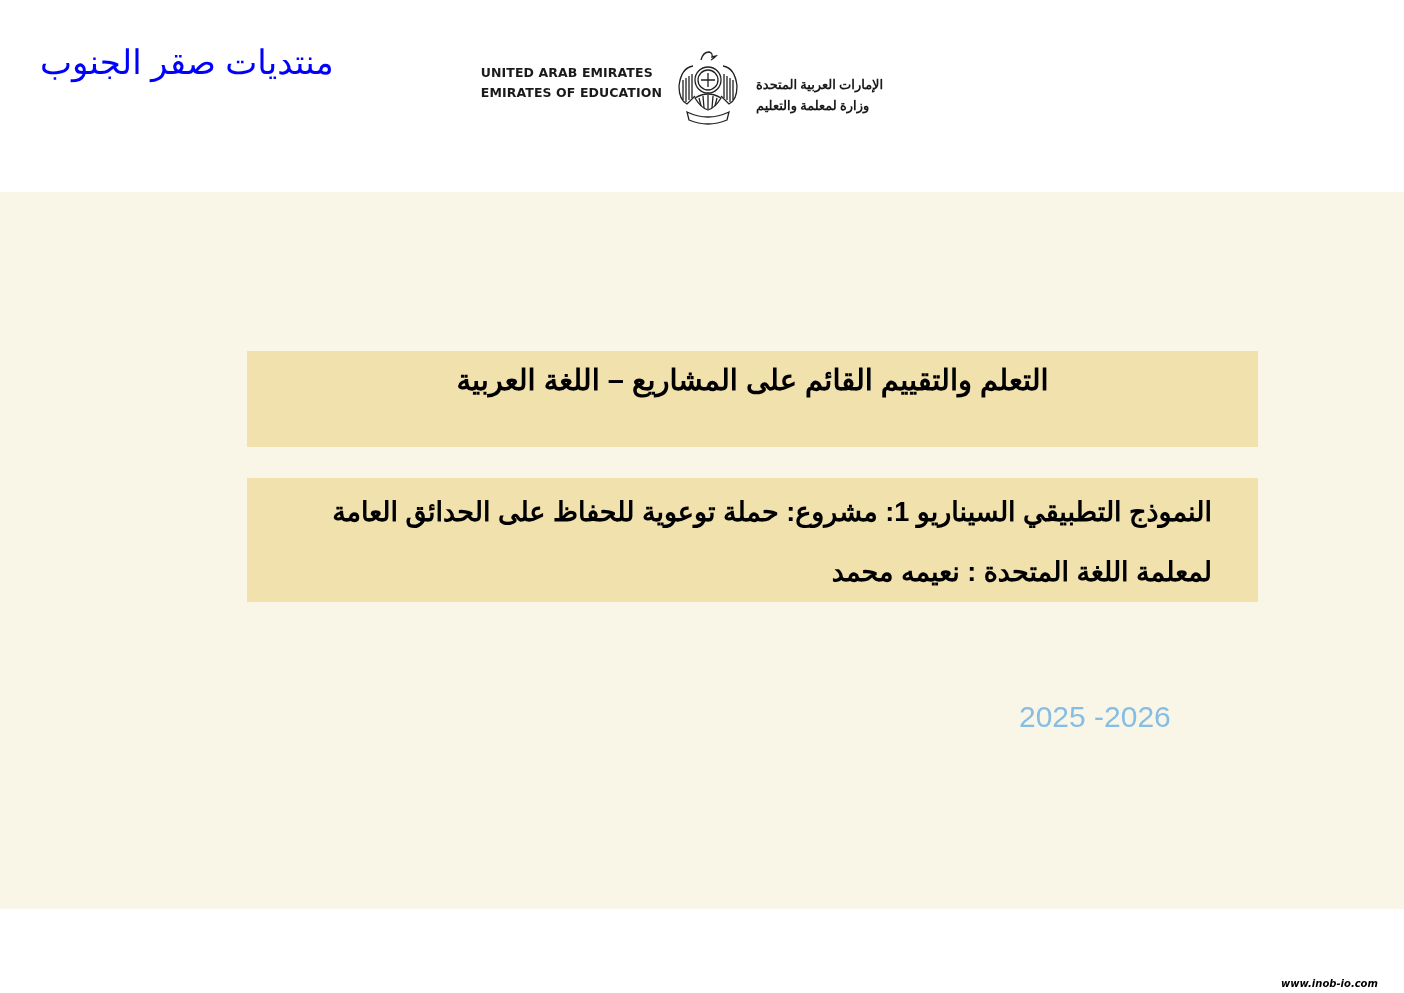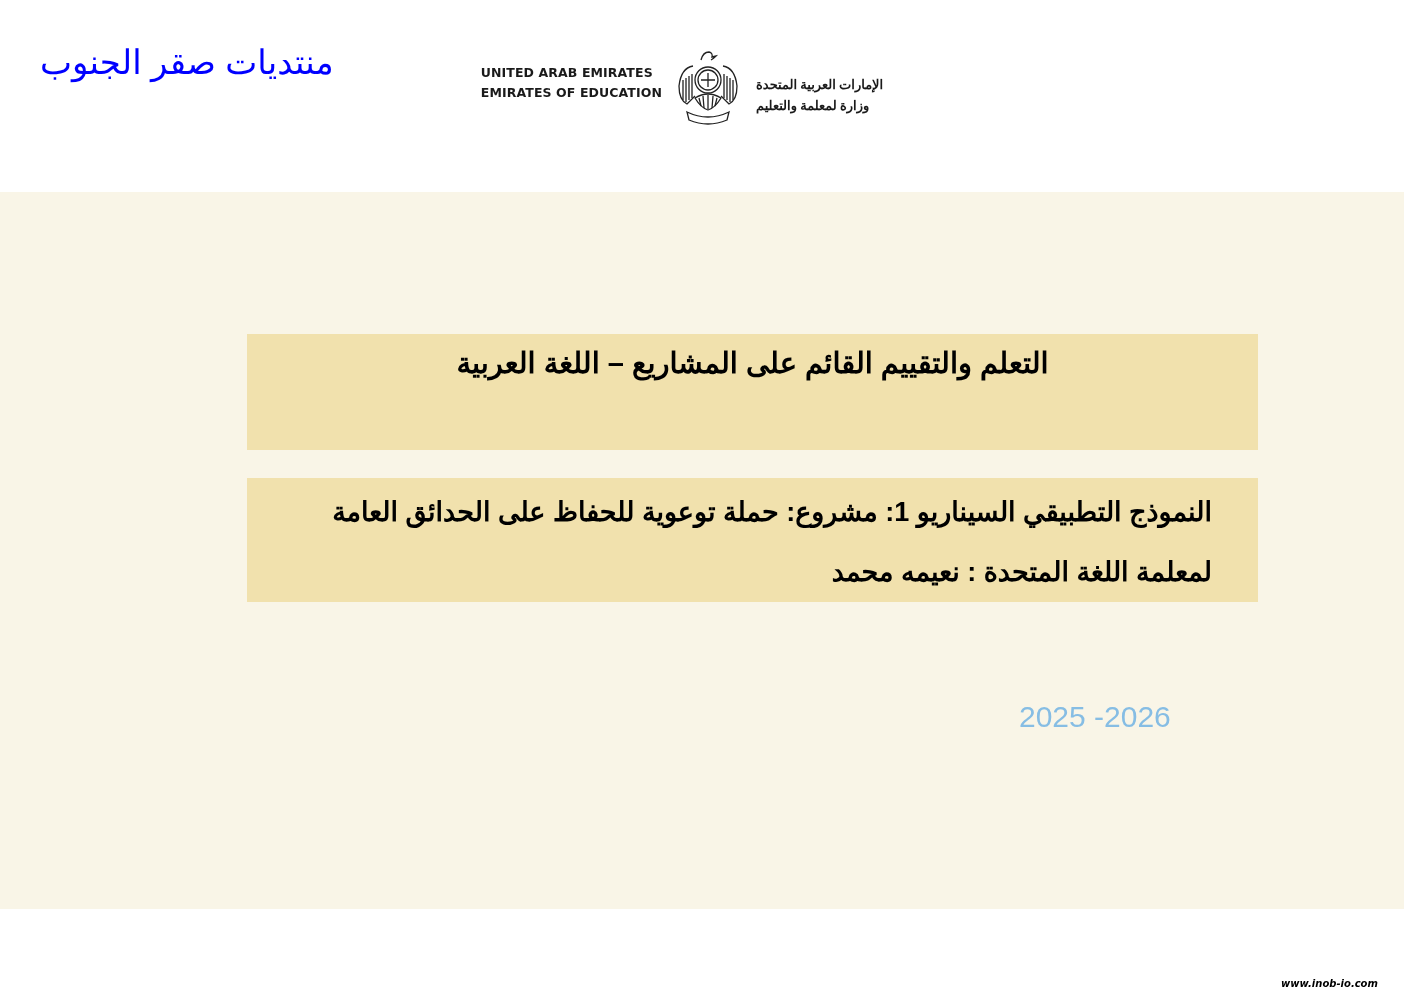--- a/index.html
+++ b/index.html
@@ -72,22 +72,22 @@
       height: 717px;
       background: #f9f5e7;
     }
     .box {
       position: absolute;
       left: 247px;
       width: 1011px;
       background: #f1e1ad;
     }
     .box1 {
-      top: 334px;
-      height: 116px;
+      top: 351px;
+      height: 96px;
     }
     .box2 {
       top: 478px;
       height: 124px;
     }
     .main-title {
       position: absolute;
       left: 0;
       right: 0;
       top: 12px;

